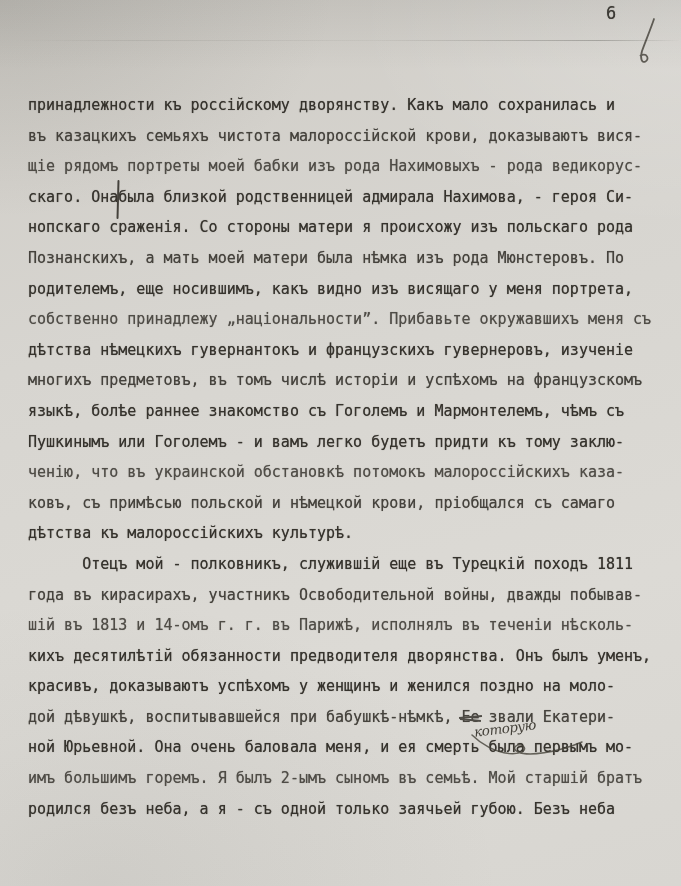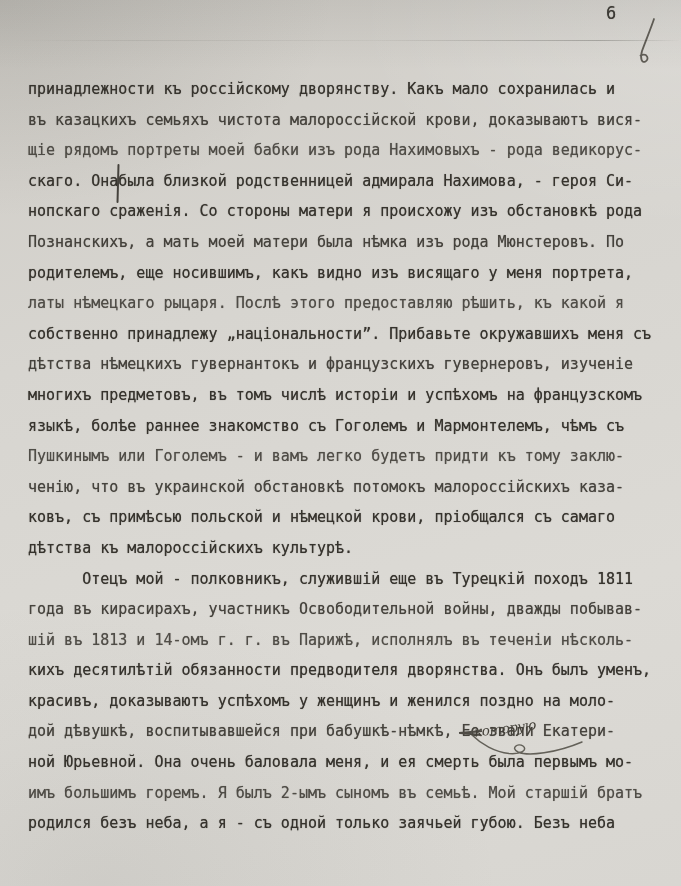--- a/index.html
+++ b/index.html
@@ -19,21 +19,21 @@
   .crease {
     position:absolute; left:0; top:40px; width:100%; height:1px;
     background:linear-gradient(90deg, transparent 2%, rgba(70,70,64,0.10) 20%,
       rgba(70,70,64,0.05) 55%, rgba(45,45,40,0.28) 88%, rgba(45,45,40,0.10) 96%, transparent);
   }
   .page-number {
     position:absolute; left:606px; top:3px; font-size:17px; color:#3c3a35;
     text-shadow:0 0 0.7px rgba(60,58,52,0.8);
   }
   .hw-page-mark { position:absolute; left:626px; top:16px; }
-  .text-block { position:absolute; left:28px; top:74px; width:645px; font-size:15px; line-height:30.6px; color:#36332d; }
+  .text-block { position:absolute; left:28px; top:90px; width:645px; font-size:15px; line-height:30.6px; color:#36332d; }
   .line { white-space:pre; height:30.6px; text-shadow:0 0 0.8px rgba(54,51,45,0.75); }
   .para .line:nth-child(4n+2){ opacity:.90 }
   .para .line:nth-child(5n+3){ opacity:.84 }
   .para.indented .line:first-child { text-indent:6ch; }
   .struck { position:relative; }
   .struck::before {
     content:""; position:absolute; left:-2px; right:-3px; top:46%; height:2px;
     background:#403d37; transform:rotate(-5deg);
   }
   .struck::after {
@@ -64,24 +64,23 @@
   <svg class="hw-page-mark" width="34" height="52" viewBox="0 0 34 52">
     <path d="M28 3 C 25 12, 20 24, 16 35 C 14 42, 15.5 47.5, 19.5 45.5 C 23.5 43.5, 21.5 36.5, 14.5 39.5" fill="none" stroke="#4a4740" stroke-width="1.8" stroke-linecap="round" opacity="0.85"></path>
   </svg>
 
   <div class="text-block">
       <div class="para">
         <div class="line">принадлежности къ россійскому дворянству. Какъ мало сохранилась и</div>
         <div class="line">въ казацкихъ семьяхъ чистота малороссійской крови, доказываютъ вися-</div>
         <div class="line">щіе рядомъ портреты моей бабки изъ рода Нахимовыхъ - рода ведикорус-</div>
         <div class="line"><span class="">скаго. Она</span><span class="insert-bar"></span><span class="">была близкой родственницей адмирала Нахимова, - героя Си-</span></div>
-        <div class="line">нопскаго сраженія. Со стороны матери я происхожу изъ обстановкѣ рода</div>
+        <div class="line">нопскаго сраженія. Со стороны матери я происхожу изъ польскаго рода</div>
         <div class="line">Познанскихъ, а мать моей матери была нѣмка изъ рода Мюнстеровъ. По</div>
         <div class="line">родителемъ, еще носившимъ, какъ видно изъ висящаго у меня портрета,</div>
-        <div class="line">латы нѣмецкаго рыцаря. Послѣ этого предоставляю рѣшить, къ какой я</div>
         <div class="line">собственно принадлежу „національности”. Прибавьте окружавшихъ меня съ</div>
         <div class="line">дѣтства нѣмецкихъ гувернантокъ и французскихъ гувернеровъ, изученіе</div>
         <div class="line">многихъ предметовъ, въ томъ числѣ исторіи и успѣхомъ на французскомъ</div>
         <div class="line">языкѣ, болѣе раннее знакомство съ Гоголемъ и Мармонтелемъ, чѣмъ съ</div>
         <div class="line">Пушкинымъ или Гоголемъ - и вамъ легко будетъ придти къ тому заклю-</div>
         <div class="line">ченію, что въ украинской обстановкѣ потомокъ малороссійскихъ каза-</div>
         <div class="line">ковъ, съ примѣсью польской и нѣмецкой крови, пріобщался съ самаго</div>
         <div class="line">дѣтства къ малороссійскихъ культурѣ.</div>
       </div>
       <div class="para indented">

